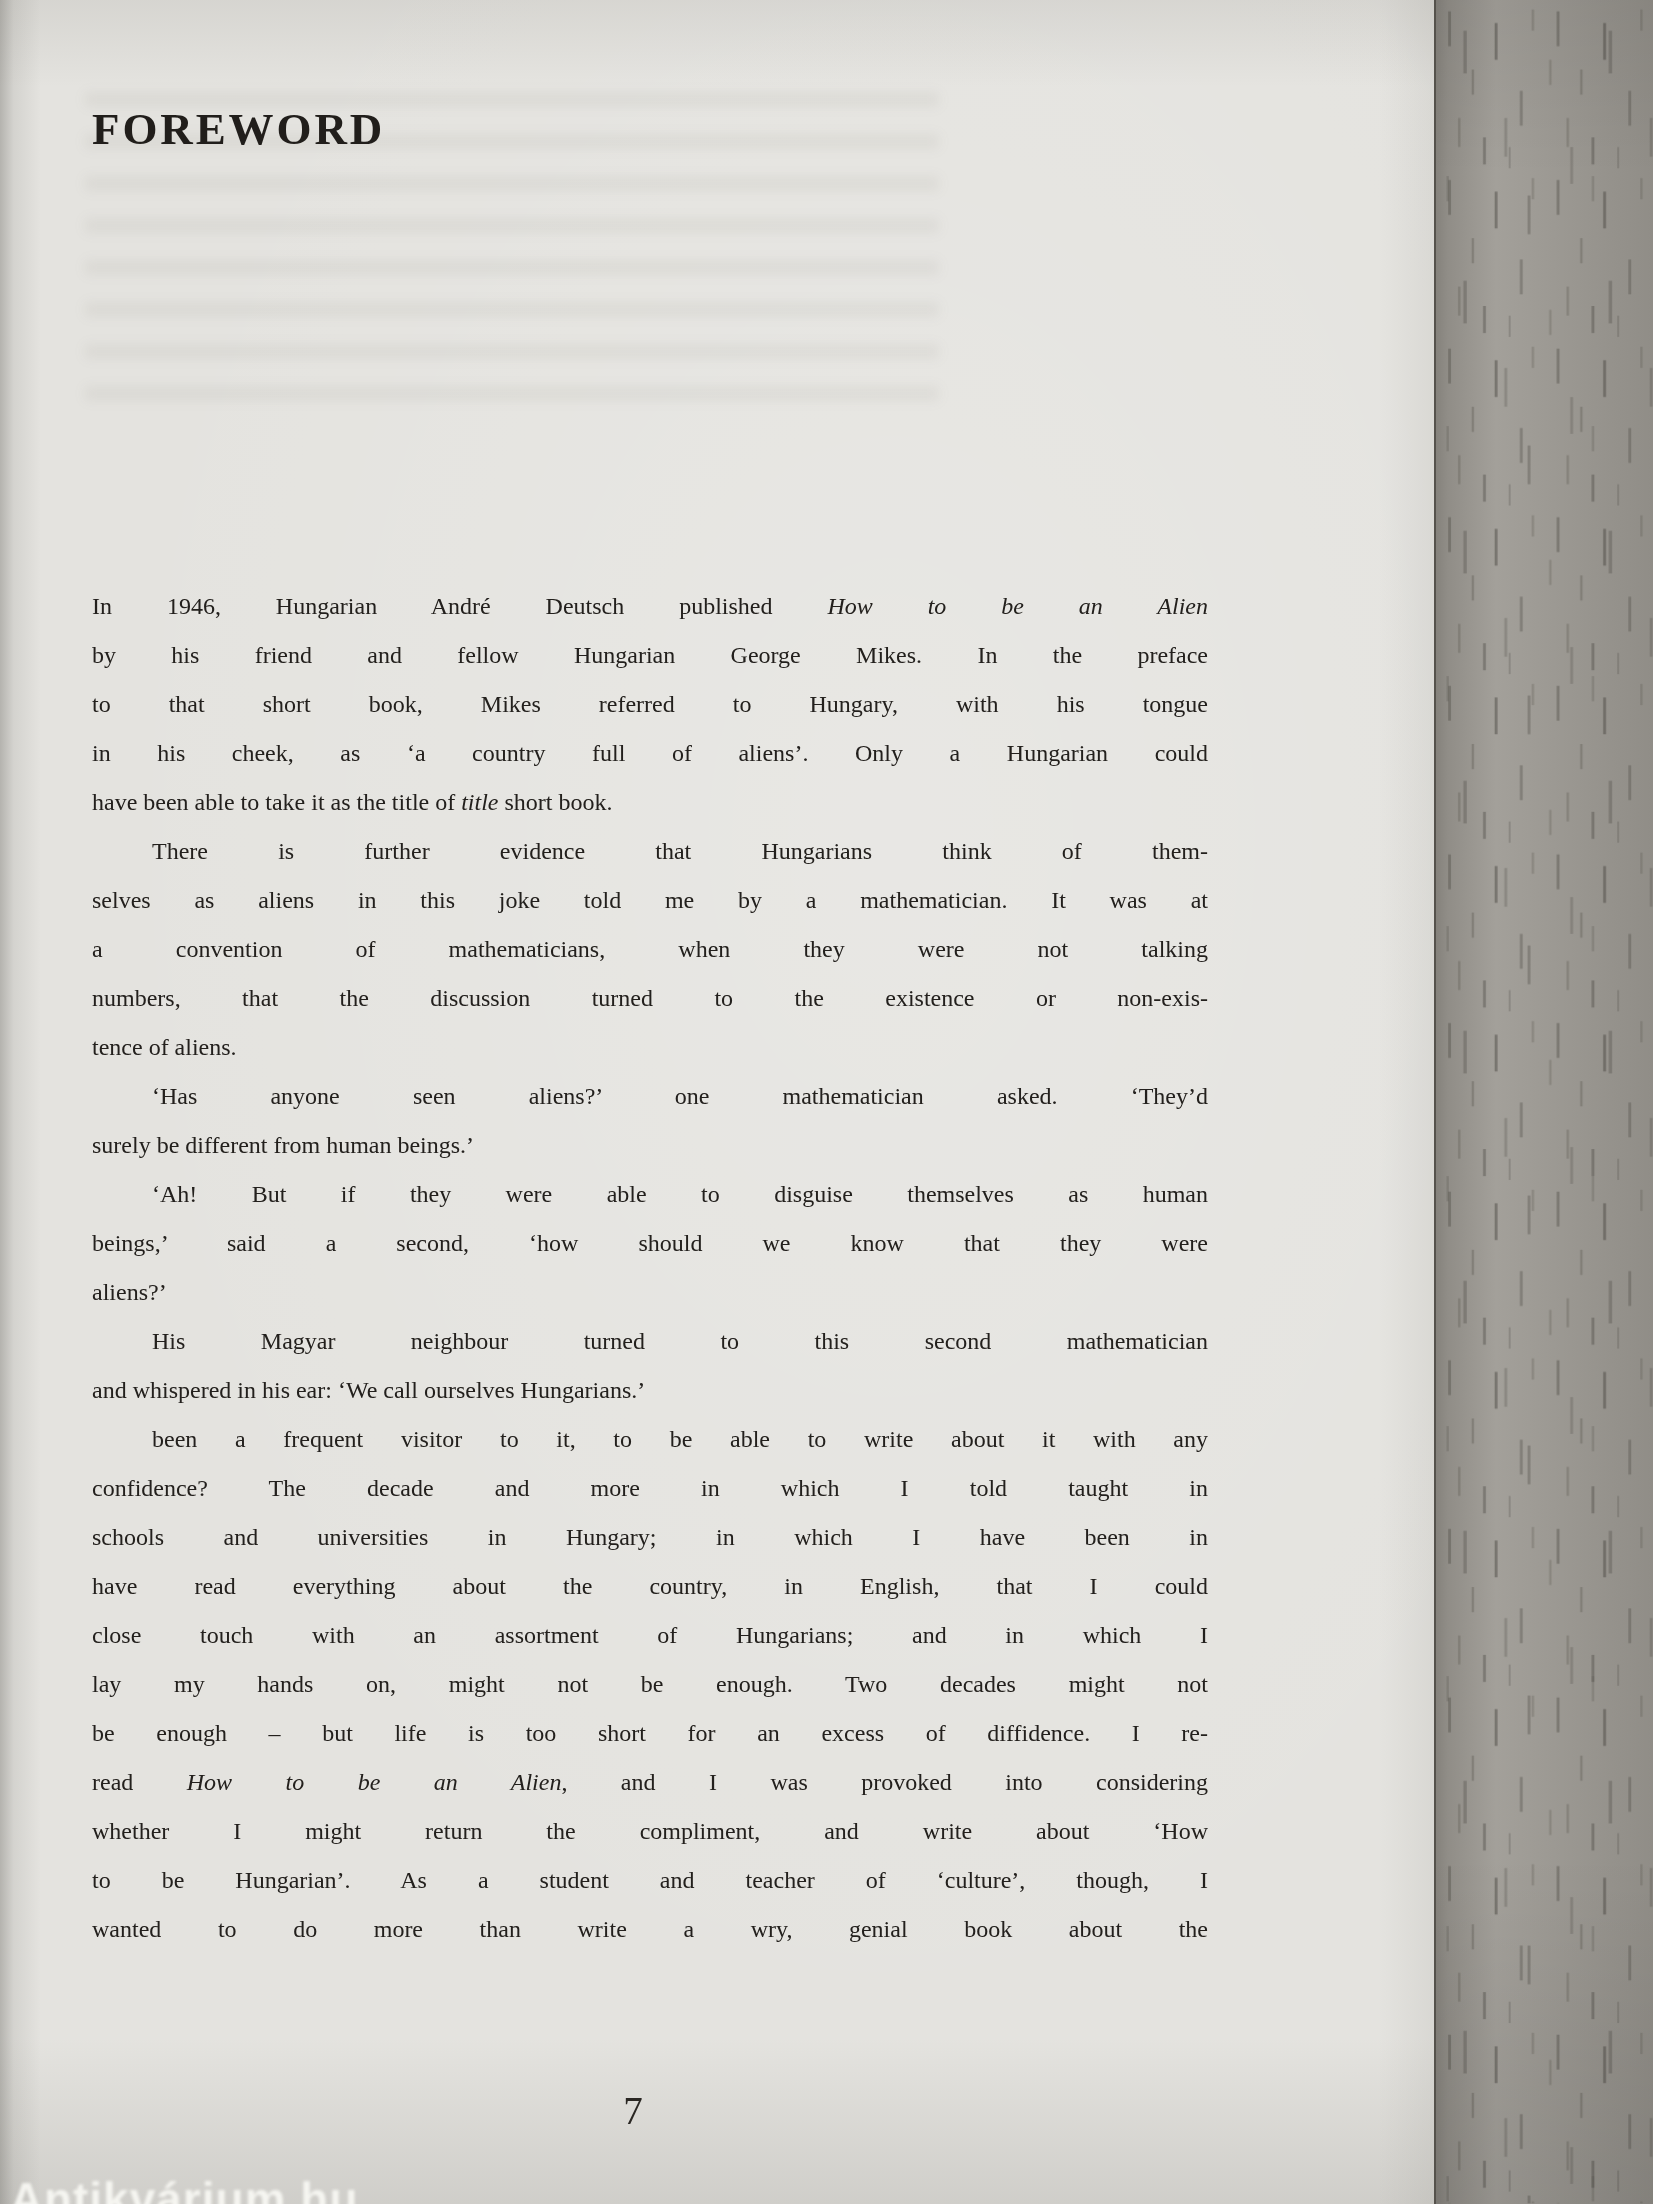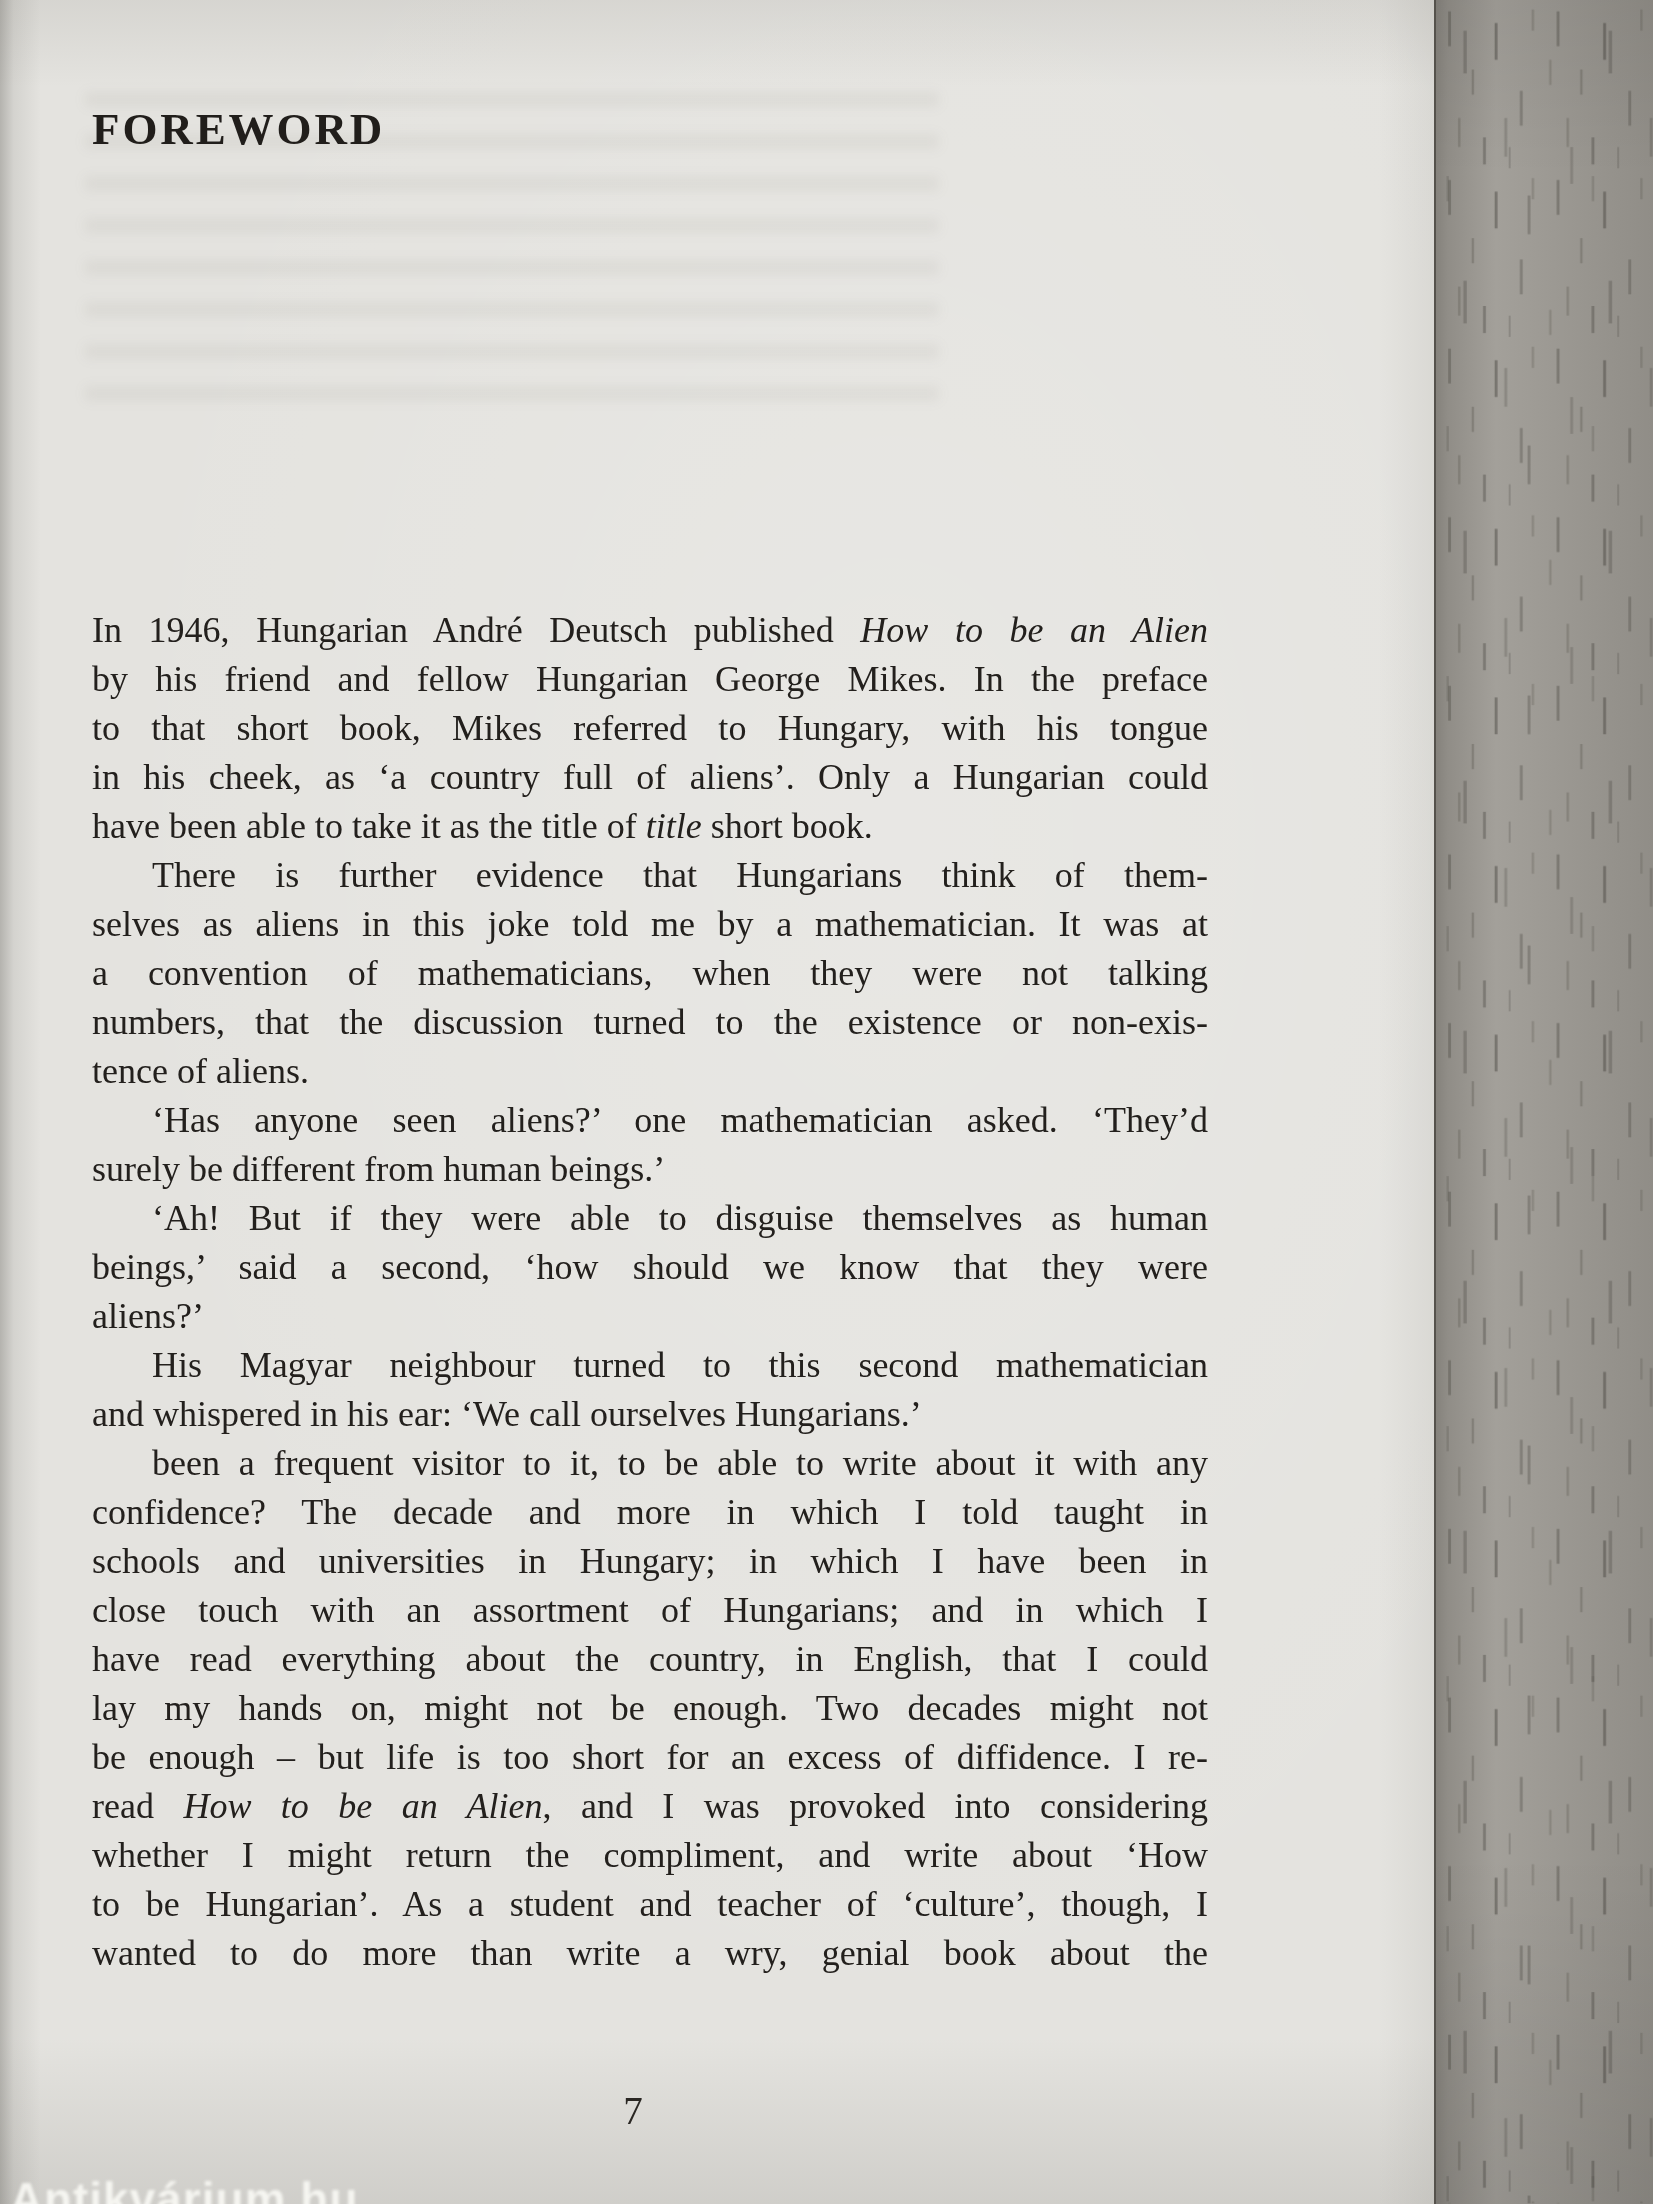--- a/index.html
+++ b/index.html
@@ -26,21 +26,21 @@
     filter:blur(5.8px);
     opacity:.55;
   }
   .title{
     position:absolute;left:92px;top:107px;width:1116px;margin:0;
     font-weight:700;font-size:45px;line-height:1;
     letter-spacing:2.9px;color:#211e1b;
   }
   .body-text{
     position:absolute;left:92px;top:582px;width:1116px;
-    font-size:36px;color:#23201d;margin-top:24px;
+    font-size:24px;color:#23201d;
   }
   .para{margin:0;}
   .para.indent .line:first-child{text-indent:60px;}
   .line{
     height:49px;line-height:49px;overflow:hidden;
     text-align:justify;text-align-last:justify;
     white-space:normal;
   }
   .line.last{text-align-last:left;}
   .it{font-style:italic;}
@@ -105,22 +105,22 @@
           <div class="line last"><span>aliens?’</span></div>
         </div>
         <div class="para indent">
           <div class="line"><span>His Magyar neighbour turned to this second mathematician</span></div>
           <div class="line last"><span>and whispered in his ear: ‘We call ourselves Hungarians.’</span></div>
         </div>
         <div class="para indent">
           <div class="line"><span>been a frequent visitor to it, to be able to write about it with any</span></div>
           <div class="line"><span>confidence? The decade and more in which I told taught in</span></div>
           <div class="line"><span>schools and universities in Hungary; in which I have been in</span></div>
+          <div class="line"><span>have read everything about the country, in English, that I could</span></div>
           <div class="line"><span>close touch with an assortment of Hungarians; and in which I</span></div>
-          <div class="line"><span>have read everything about the country, in English, that I could</span></div>
           <div class="line"><span>lay my hands on, might not be enough. Two decades might not</span></div>
           <div class="line"><span>be enough – but life is too short for an excess of diffidence. I re-</span></div>
           <div class="line"><span>read </span><span class="it">How to be an Alien</span><span>, and I was provoked into considering</span></div>
           <div class="line"><span>whether I might return the compliment, and write about ‘How</span></div>
           <div class="line"><span>to be Hungarian’. As a student and teacher of ‘culture’, though, I</span></div>
           <div class="line"><span>wanted to do more than write a wry, genial book about the</span></div>
         </div>
       </div>
     <div class="page-number">7</div>
     <div class="watermark">Antikvárium.hu</div>

